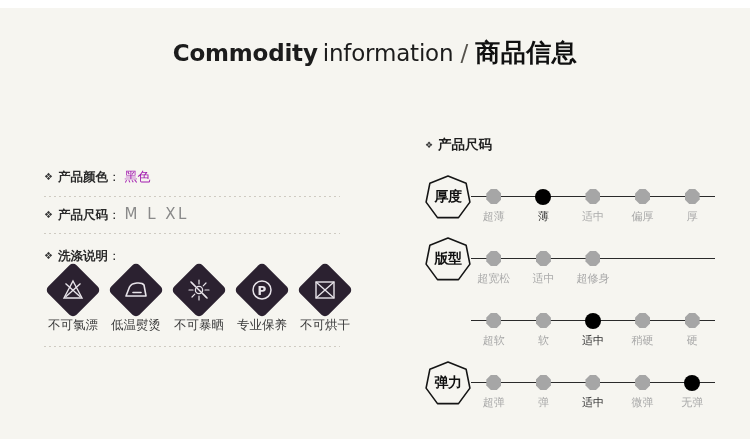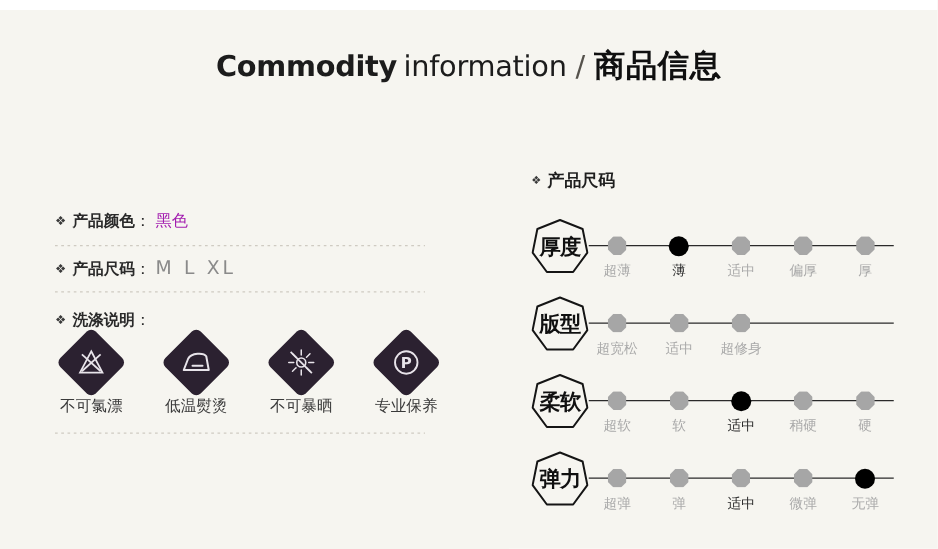--- a/index.html
+++ b/index.html
@@ -195,21 +195,21 @@
   }
   .hepta-label {
     position: absolute;
     left: 0;
     top: 0;
     width: 46px;
     height: 46px;
     display: flex;
     align-items: center;
     justify-content: center;
-    font-size: 17px;
+    font-size: 14px;
     font-weight: bold;
     color: #101010;
     letter-spacing: -0.5px;
   }
   .scale {
     position: absolute;
     left: 44px;
     top: 0;
     width: 248px;
     height: 56px;
@@ -351,20 +351,30 @@
     <div class="care-item">
       <div class="care-badge">
         <svg width="28" height="28" viewBox="0 0 28 28">
           <circle cx="14" cy="14" r="9" fill="none" stroke="#e8e4ea" stroke-width="1.5"></circle>
           <text x="14" y="18.6" text-anchor="middle" font-family="DejaVu Sans, sans-serif" font-size="12" font-weight="bold" fill="#e8e4ea">P</text>
         </svg>
       </div>
       <div class="care-text">专业保养</div>
     </div>
 
+    <div class="care-item">
+      <div class="care-badge">
+        <svg width="28" height="28" viewBox="0 0 28 28">
+          <rect x="5" y="6" width="18" height="16" fill="none" stroke="#e8e4ea" stroke-width="1.4"></rect>
+          <line x1="5" y1="6" x2="23" y2="22" stroke="#e8e4ea" stroke-width="1.3"></line>
+          <line x1="23" y1="6" x2="5" y2="22" stroke="#e8e4ea" stroke-width="1.3"></line>
+        </svg>
+      </div>
+      <div class="care-text">不可烘干</div>
+    </div>
   </div>
   <div class="care-dotted"></div>
 
   <div class="right-panel">
     <div class="fabric-head">
       <span class="bullet">❖</span>
       <span class="fabric-head-text">产品尺码</span>
     </div>
 
     <div id="index-rows" style="margin-top:16px;">
@@ -420,26 +430,20 @@
                 <div class="dot-label">适中</div>
               </div>
               <div class="dot-cell">
                 <div class="dot"></div>
                 <div class="dot-label">超修身</div>
               </div>
             </div>
           </div>
         </div>
         <div class="index-row">
-          <div class="hepta">
-            <svg width="46" height="46" viewBox="0 0 46 46">
-              <path d="M23,2 L41.1,9.2 L44.9,28.1 L33.5,43.6 L12.5,43.6 L1.1,28.1 L4.9,9.2 Z" fill="#f6f5f0" stroke="#151515" stroke-width="1.6" stroke-linejoin="round"></path>
-            </svg>
-            <div class="hepta-label">柔软</div>
-          </div>
           <div class="scale">
             <div class="scale-line"></div>
             <div class="dots">
               <div class="dot-cell">
                 <div class="dot"></div>
                 <div class="dot-label">超软</div>
               </div>
               <div class="dot-cell">
                 <div class="dot"></div>
                 <div class="dot-label">软</div>

